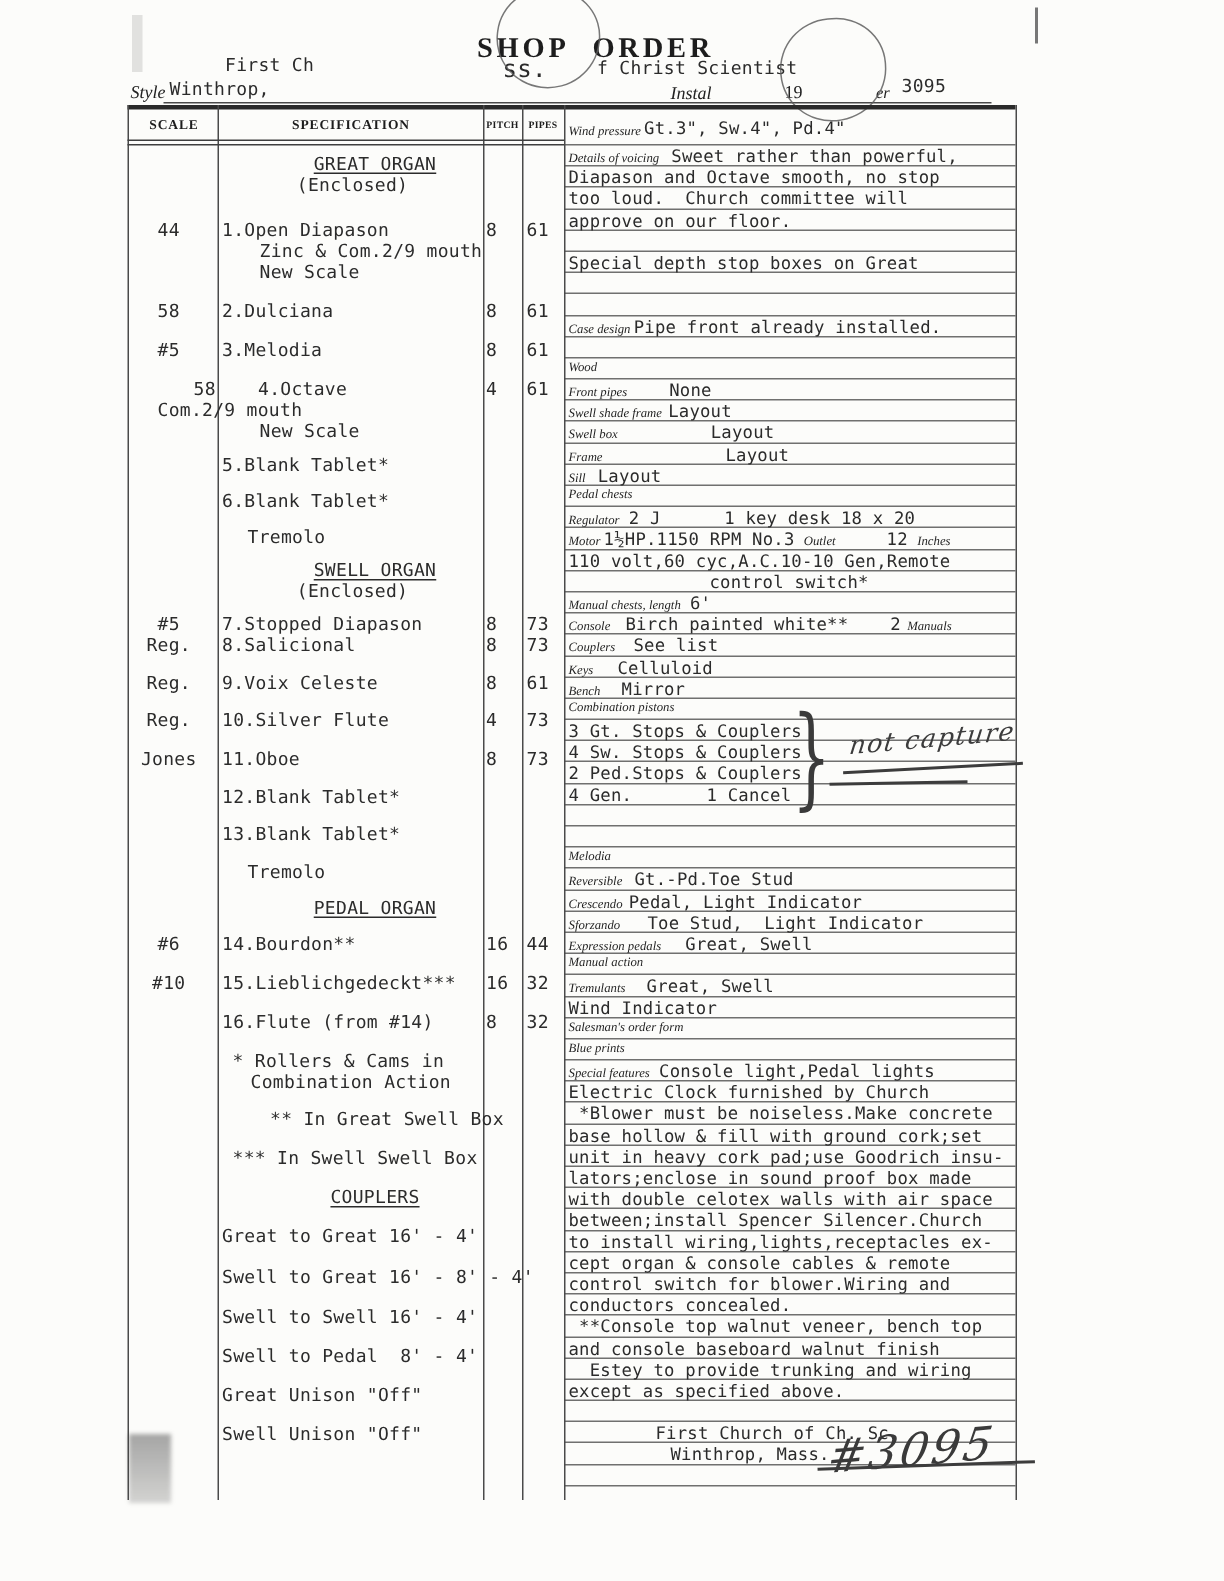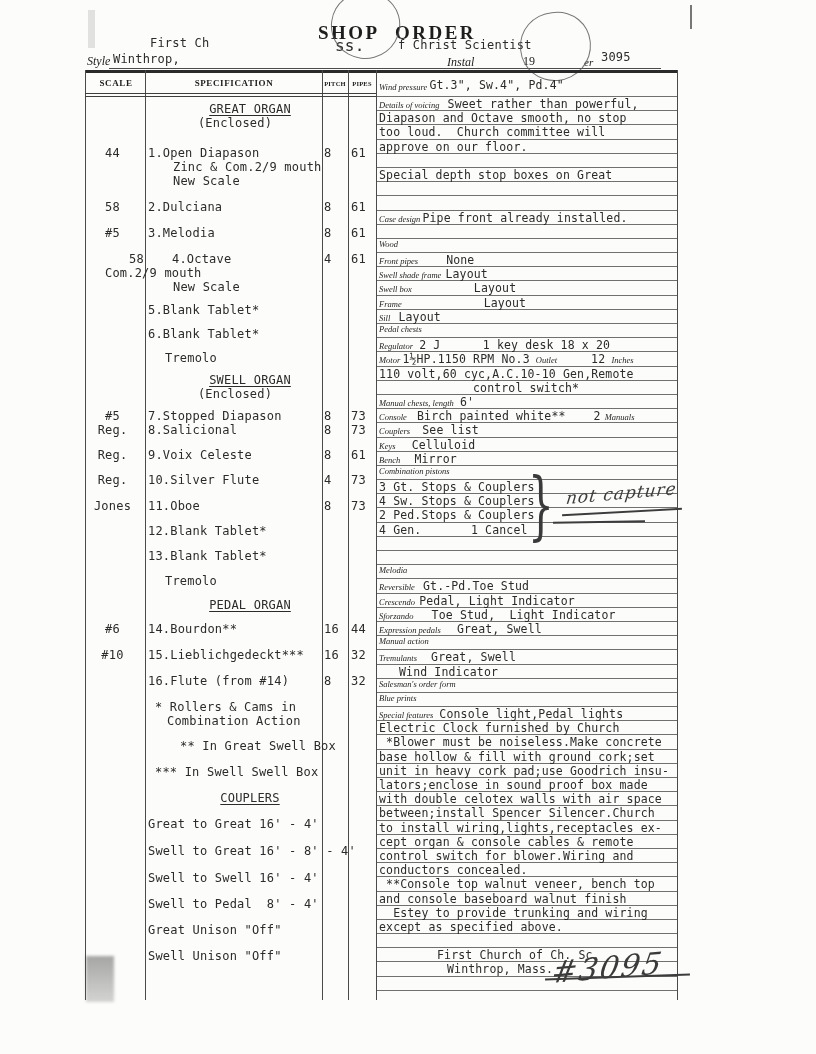--- a/index.html
+++ b/index.html
@@ -276,21 +276,21 @@
         <span class="val" style="margin-left: 14px;">Great, Swell</span>
       </div>
       <div class="rrow">
         <span class="lab">Manual action</span>
       </div>
       <div class="rrow">
         <span class="lab">Tremulants </span>
         <span class="val" style="margin-left: 12px;">Great, Swell</span>
       </div>
       <div class="rrow">
-        <span class="val" style="margin-left: 20px;">Wind Indicator</span>
+        <span class="val" style="">Wind Indicator</span>
       </div>
       <div class="rrow">
         <span class="lab">Salesman's order form</span>
       </div>
       <div class="rrow">
         <span class="lab">Blue prints</span>
       </div>
       <div class="rrow">
         <span class="lab">Special features </span>
         <span class="val" style="margin-left: 4px;">Console light,Pedal lights</span>

